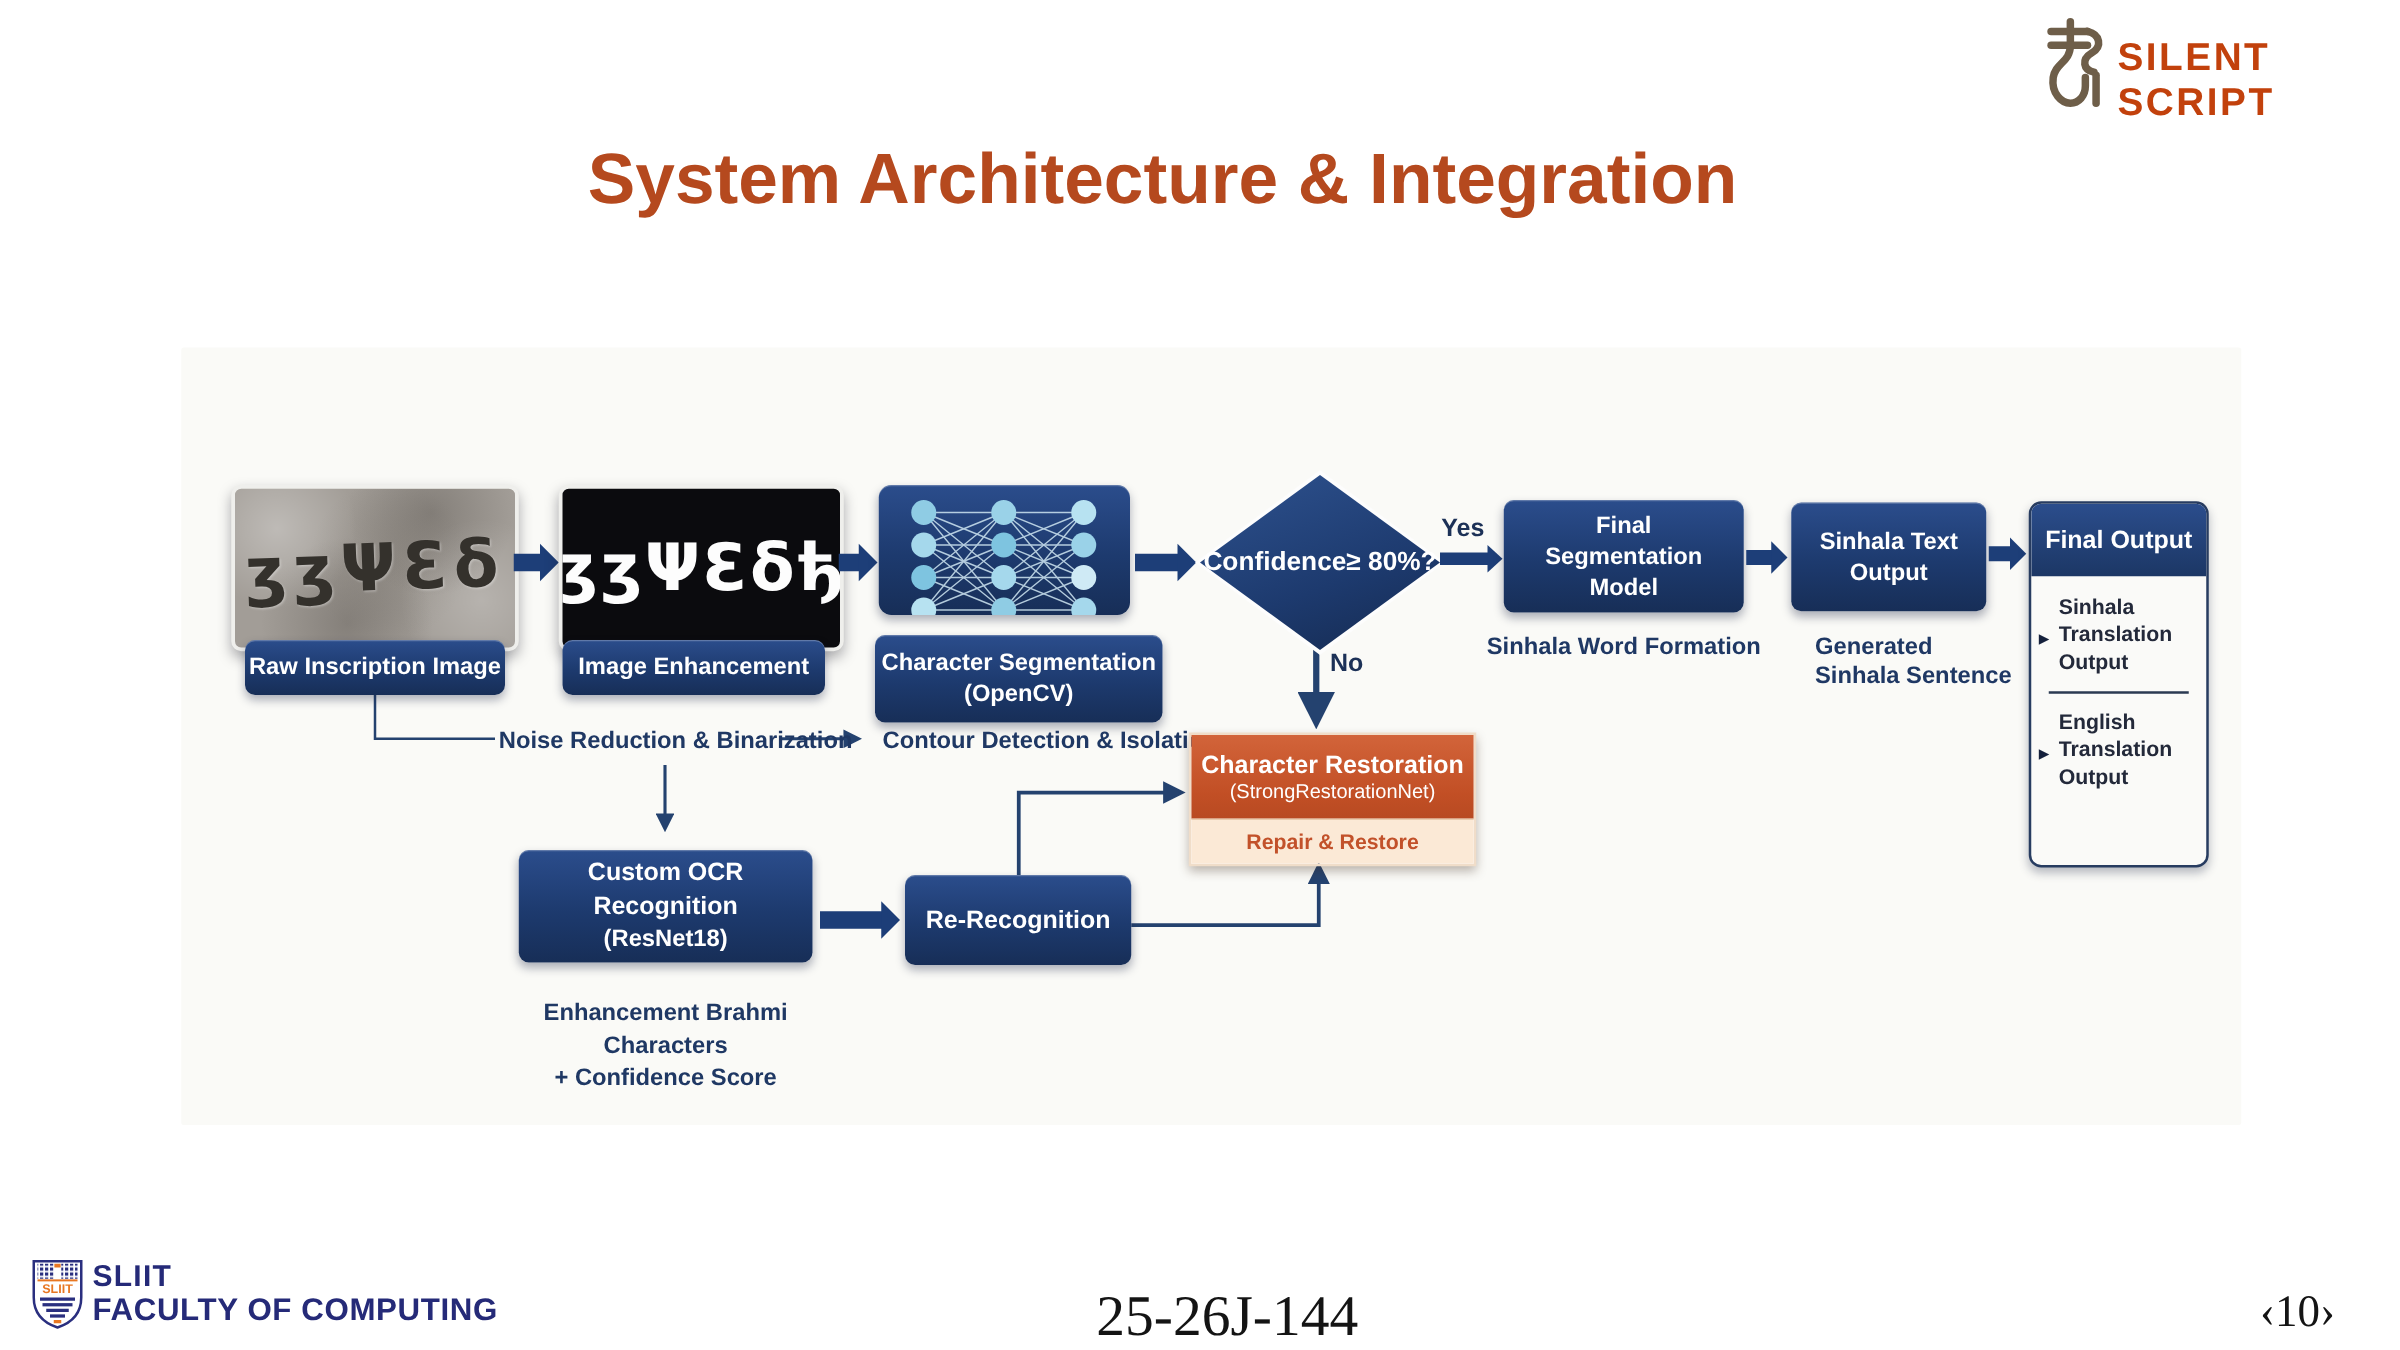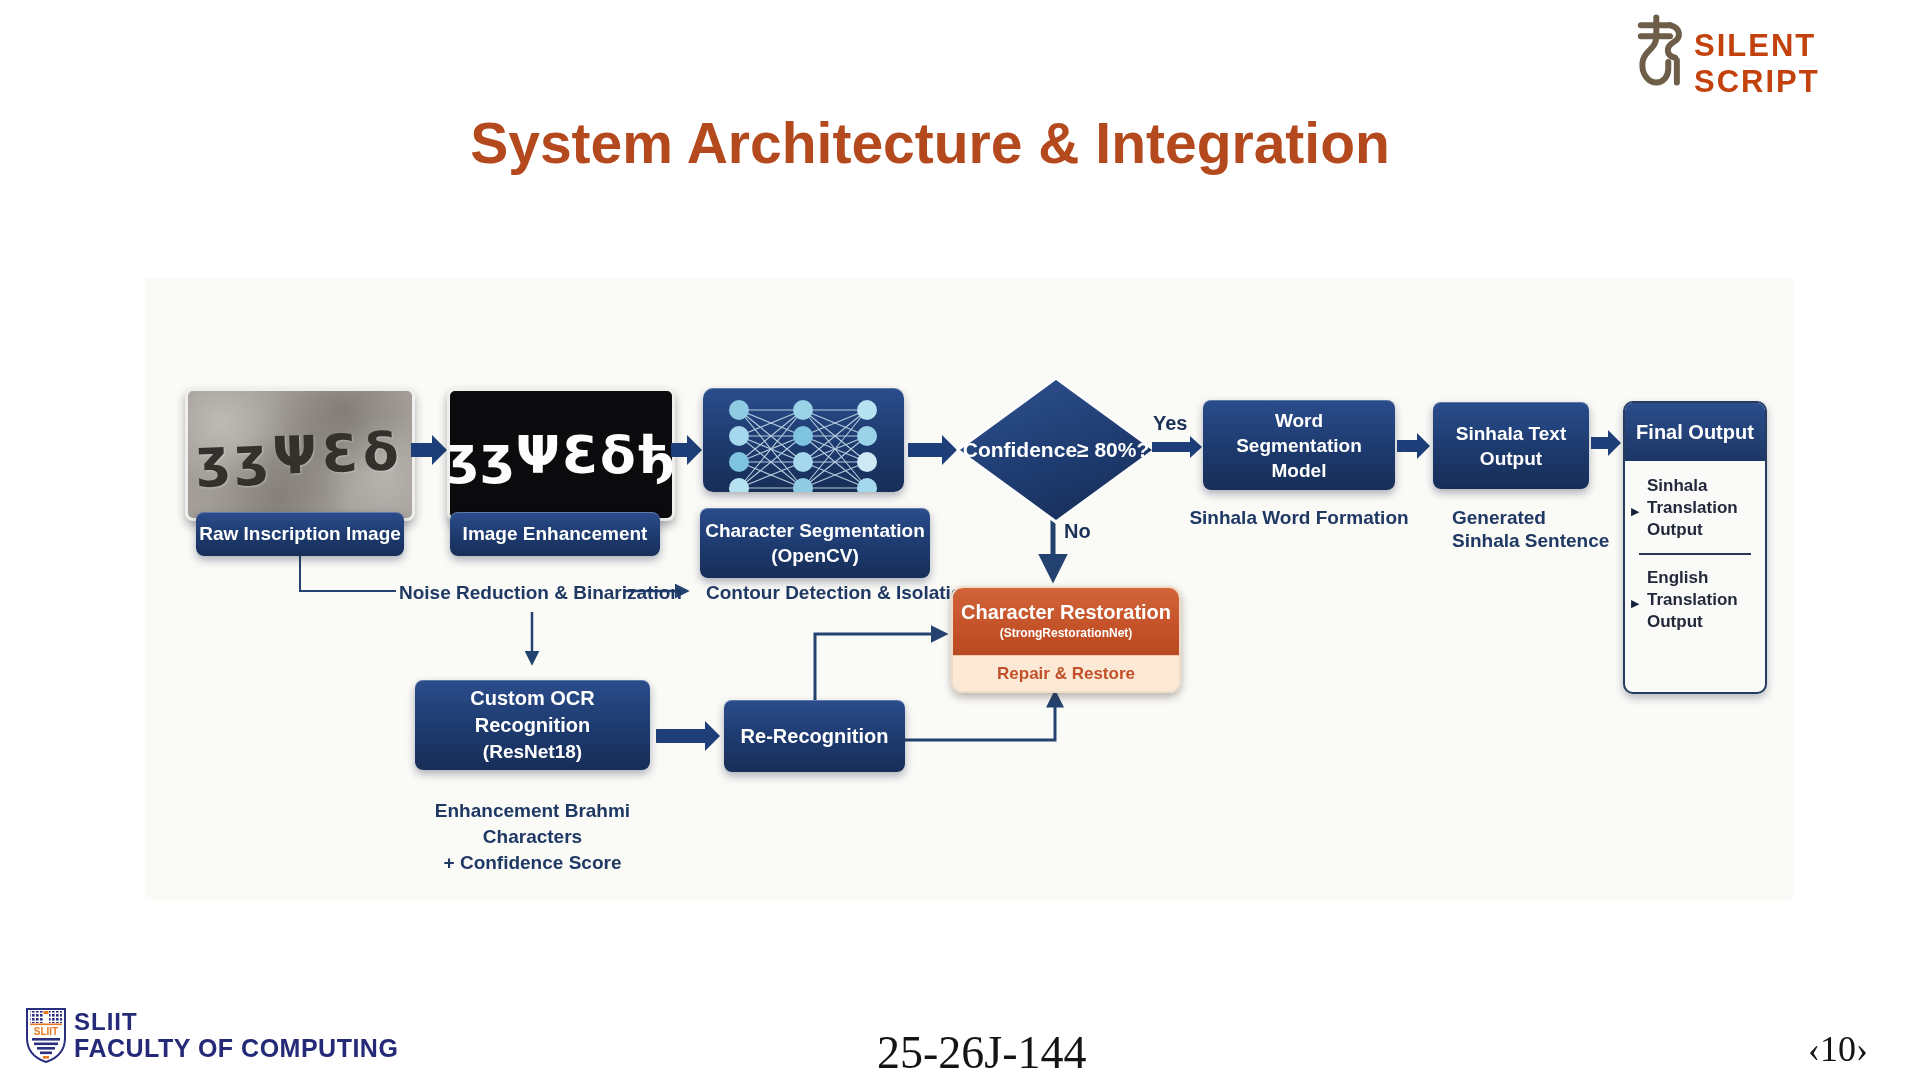--- a/index.html
+++ b/index.html
@@ -61,27 +61,27 @@
      clip-path:polygon(50% 0,100% 50%,50% 100%,0 50%);
      background:linear-gradient(160deg,#2e528f 0%,#1d3a6e 60%,#152a50 100%);}
   .diamond-text{position:absolute;left:960px;top:380px;width:192px;height:140px;display:flex;
      align-items:center;justify-content:center;color:#fff;font-weight:700;
      font-size:21px;line-height:28px;}
 
   
   .cap{position:absolute;color:#1f3864;font-weight:600;font-size:19px;line-height:23px;}
 
   
-  .rest{position:absolute;left:951px;top:586px;width:226px;height:103px;border-radius:12px;
+  .rest{position:absolute;left:951px;top:586px;width:226px;height:103px;border-radius:0;
         border:2px solid #f0ddc9;box-shadow:0 4px 8px rgba(60,40,25,.35);overflow:hidden;
         display:flex;flex-direction:column;}
   .rest-top{height:67px;background:linear-gradient(180deg,#d2643a 0%,#c24f25 70%,#b84a22 100%);
         color:#fff;display:flex;flex-direction:column;align-items:center;justify-content:center;}
   .rest-title{font-size:20px;font-weight:700;line-height:24px;}
-  .rest-sub{font-size:12px;line-height:19px;font-weight:bold;}
+  .rest-sub{font-size:16px;line-height:19px;}
   .rest-strip{flex:1;background:#fbe9d6;color:#c2512a;font-weight:600;font-size:17px;
         display:flex;align-items:center;justify-content:center;border-top:1px solid #e9cbad;}
 
   
   .final{position:absolute;left:1623px;top:401px;width:140px;height:289px;border:2px solid #273c60;
          border-radius:10px;overflow:hidden;background:#fafaf8;
          box-shadow:0 4px 8px rgba(25,35,65,.3);}
   .final-head{height:58px;background:linear-gradient(180deg,#2b4d8c,#1c3765);color:#fff;
          font-weight:700;font-size:20px;display:flex;align-items:center;justify-content:center;}
   .final-body{padding:14px 6px 0 22px;color:#23293a;font-size:17px;line-height:22px;font-weight:600;}
@@ -193,21 +193,21 @@
 
   <div class="cap" style="left:1153px;top:412px;font-size:20px;font-weight:700;color:#1c3157;">Yes</div>
   <div class="barrow sm" style="left:1152px;top:436px;width:50px;height:22px;">
       <i class="sh"></i>
       <i class="hd"></i>
     </div>
 
   <div class="cap" style="left:1064px;top:520px;font-size:20px;font-weight:700;color:#1c3157;">No</div>
 
   <div class="nbox" style="left:1203px;top:400px;width:192px;height:90px;">
-    <span class="l1">Word</span>
+    <span class="l1">Final</span>
     <span class="l1">Segmentation</span>
     <span class="l1">Model</span>
   </div>
   <div class="cap" style="left:1185px;top:506px;width:228px;text-align:center;">Sinhala Word Formation</div>
 
   <div class="barrow md" style="left:1397px;top:433px;width:33px;height:26px;">
       <i class="sh"></i>
       <i class="hd"></i>
     </div>
 

